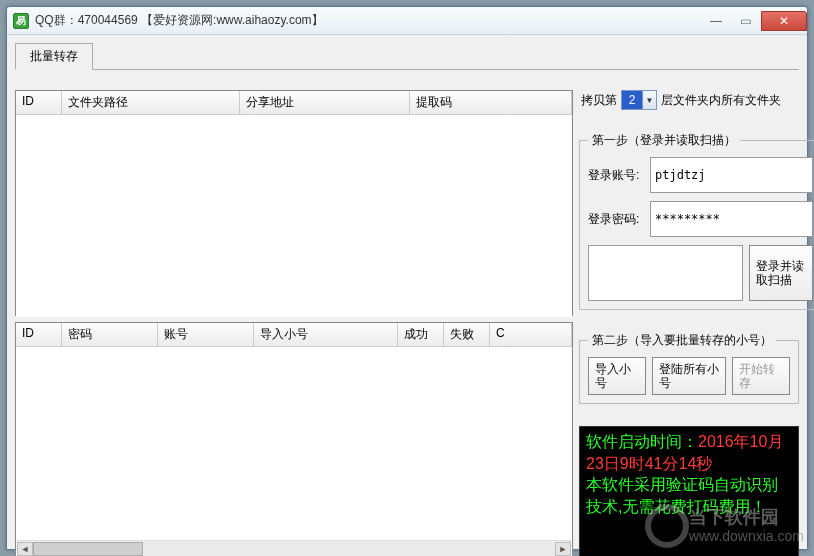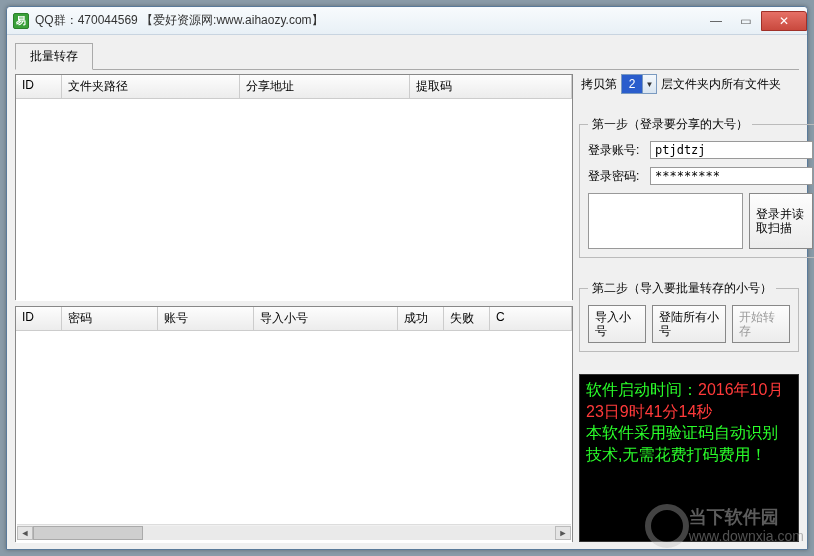--- a/index.html
+++ b/index.html
@@ -10,21 +10,21 @@
   .titlebar { height: 28px; background: linear-gradient(#f8fbfd, #e8f0f6); border-bottom: 1px solid #c8d4e0; display: flex; align-items: center; padding-left: 6px; border-radius: 4px 4px 0 0; }
   .titlebar .app-icon { width: 16px; height: 16px; background: #3aa03a; border: 1px solid #2a802a; border-radius: 2px; display: flex; align-items: center; justify-content: center; color: #fff; font-size: 10px; font-weight: bold; }
   .titlebar .title-text { margin-left: 6px; color: #333; }
   .titlebar .win-btns { margin-left: auto; display: flex; }
   .titlebar .win-btn { width: 30px; height: 20px; display: flex; align-items: center; justify-content: center; font-family: Arial; }
   .titlebar .win-close { width: 46px; height: 20px; background: linear-gradient(#e67066,#c9493e); border: 1px solid #a03028; border-radius: 0 3px 0 0; color: #fff; font-size: 12px; }
   .titlebar .win-min, .titlebar .win-max { color: #555; }
   
   .client { position: absolute; top: 28px; left: 0; right: 0; bottom: 0; padding: 8px; }
   
-  .tabstrip { display: flex; border-bottom: 1px solid #aaa; margin-bottom: 4px; }
+  .tabstrip { display: flex; border-bottom: 1px solid #aaa; margin-bottom: 20px; }
   .tabstrip .tab { padding: 4px 14px; background: #f0f0f0; border: 1px solid #aaa; border-bottom: 1px solid #f0f0f0; margin-bottom: -1px; position: relative; }
   
   .content { display: flex; gap: 6px; height: calc(100% - 30px); }
   .left { flex: 1; display: flex; flex-direction: column; gap: 6px; justify-content: center; }
   .right { width: 220px; display: flex; flex-direction: column; gap: 22px; }
   
   .listview { background: #fff; border: 1px solid #888; position: relative; }
   .listview-header { display: flex; background: linear-gradient(#fdfdfd,#ececec); border-bottom: 1px solid #ccc; }
   .listview-header .col { padding: 3px 6px; border-right: 1px solid #ccc; white-space: nowrap; overflow: hidden; }
   .listview-body { height: calc(100% - 22px); background: #fff; overflow: hidden; }
@@ -40,21 +40,21 @@
   .toprow { display: flex; align-items: center; gap: 4px; padding: 0 2px; }
   .toprow .combo { width: 36px; height: 20px; border: 1px solid #7a9ac0; background: #fff; display: inline-flex; align-items: center; }
   .toprow .combo .sel { flex:1; height:100%; background:#2a5dcc; color:#fff; display:flex; align-items:center; justify-content:center; }
   .toprow .combo .drop { width: 14px; height:100%; background:linear-gradient(#f4f8fc,#d8e4f0); border-left:1px solid #7a9ac0; display:flex; align-items:center; justify-content:center; font-size:8px; color:#333;}
   
   fieldset.group { border: 1px solid #bbb; padding: 8px 8px 8px 8px; }
   fieldset.group legend { padding: 0 4px; }
   
   .form-row { display: flex; align-items: center; gap: 6px; margin-bottom: 8px; }
   .form-row label { width: 56px; }
-  .form-row input { flex:1; height: 18px; border: 1px solid #999; padding: 0 4px; font-family: monospace; font-size: 12px;}
+  .form-row input { flex:1; height: 36px; border: 1px solid #999; padding: 0 4px; font-family: monospace; font-size: 12px;}
   
   .big-area { display:flex; gap:6px; }
   .big-box { flex:1; height: 56px; border: 1px solid #999; background:#fff; }
   .btn { height: 32px; min-width: 58px; background: linear-gradient(#fdfdfd,#ececec); border: 1px solid #888; display:flex; align-items:center; justify-content:center; padding: 0 6px; text-align:left; line-height:1.2; }
   .btn.small { height: 38px; }
   .btn.disabled { color:#9a9a9a; }
   .btn-row { display:flex; gap:6px; }
   
   .console { flex:1; background:#000; border:1px solid #333; padding:4px 6px; color:#2aff2a; font-size:16px; line-height:1.35; overflow:hidden; }
   .console .hot { color:#ff3a3a; }
@@ -120,21 +120,21 @@
         <div class="toprow">
           <span>拷贝第</span>
           <div class="combo">
             <div class="sel">2</div>
             <div class="drop">▼</div>
           </div>
           <span>层文件夹内所有文件夹</span>
         </div>
 
         <fieldset class="group">
-          <legend>第一步（登录要分享的大号）</legend>
+          <legend>第一步（登录并读取扫描）</legend>
           <div class="form-row">
             <label>登录账号:</label>
             <input type="text" value="ptjdtzj" style="">
           </div>
           <div class="form-row">
             <label>登录密码:</label>
             <input type="text" value="*********" style="">
           </div>
           <div class="big-area">
             <div class="big-box"></div>

